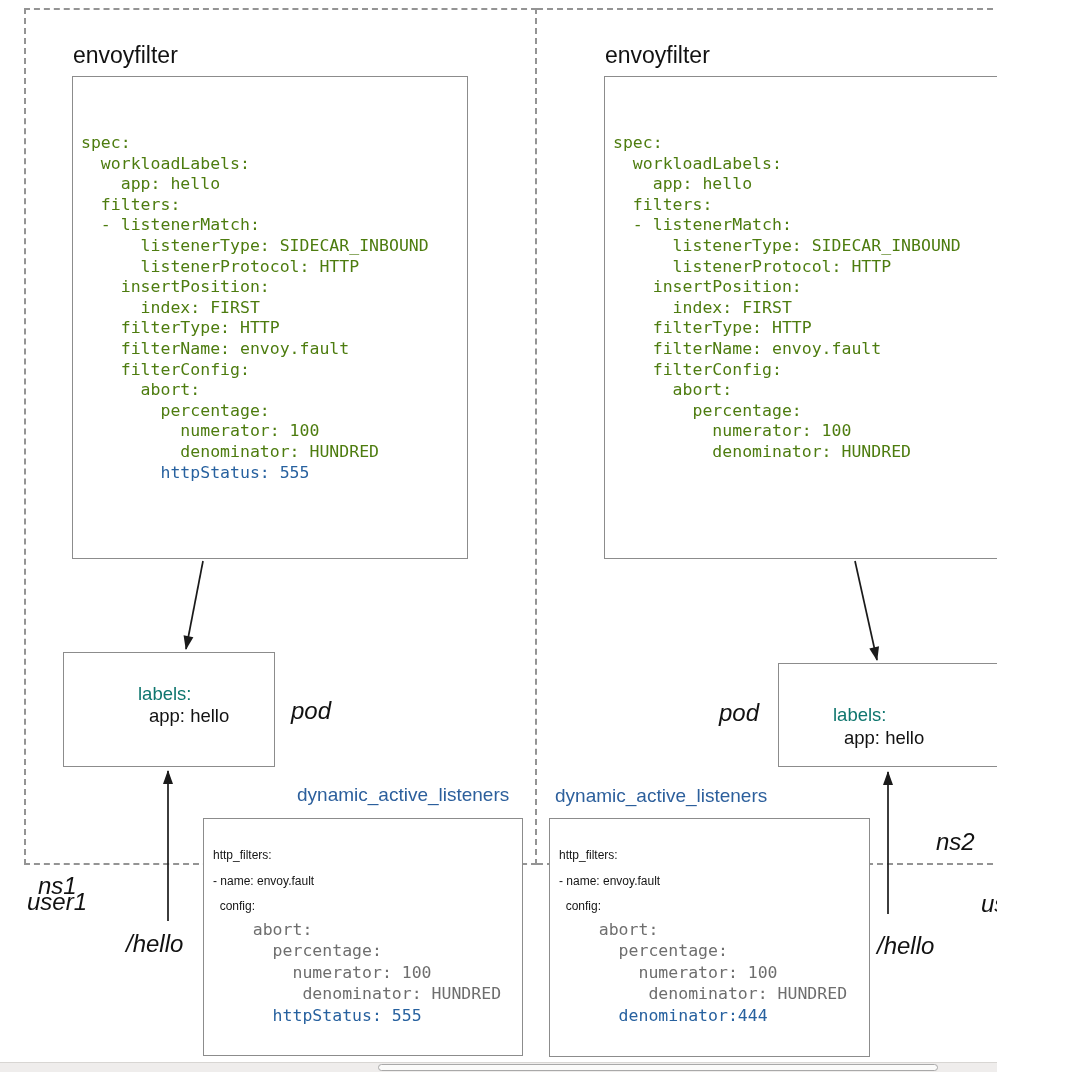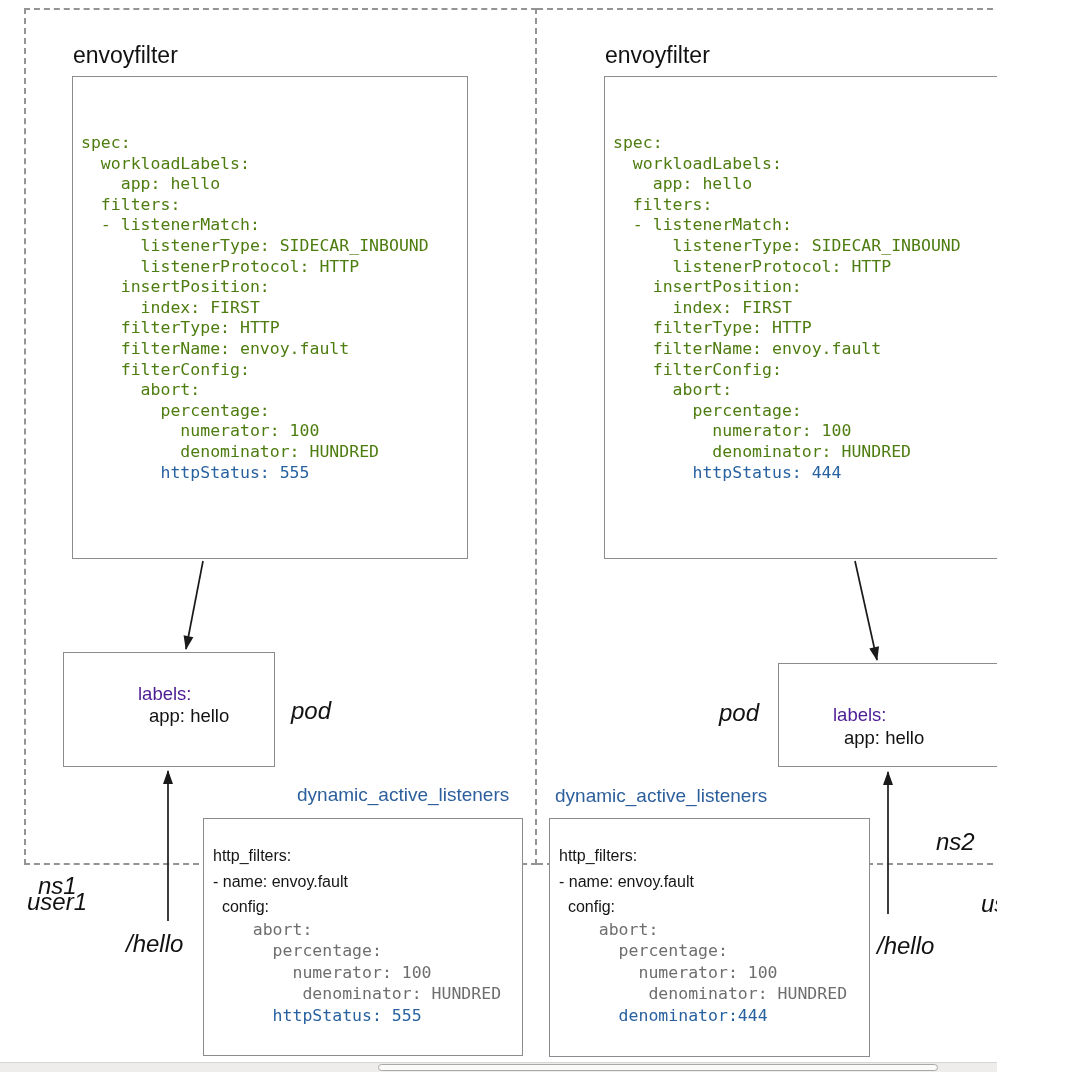--- a/index.html
+++ b/index.html
@@ -22,42 +22,42 @@
 
   .ef-title{position:absolute;font-size:23px;color:#121212;}
   #ef1-title{left:73px;top:42px;}
   #ef2-title{left:605px;top:42px;}
 
   .code{font-family:"DejaVu Sans Mono",monospace;font-size:16.5px;line-height:20.6px;
         white-space:pre;margin:0;position:absolute;}
   .yaml-body{left:8px;top:56px;color:#4d7c0f;}
   .yaml-status{left:8px;top:386px;color:#27619f;}
 
-  .pod-key{position:absolute;font-size:18.5px;color:#4c1d95;white-space:pre;}
+  .pod-key{position:absolute;font-size:18.5px;color:#0f766e;white-space:pre;}
   .pod-val{position:absolute;font-size:18.5px;color:#121212;white-space:pre;}
   #pod1-box .pod-key{left:74px;top:30px;}
   #pod1-box .pod-val{left:85px;top:52px;}
   #pod2-box .pod-key{left:54px;top:40px;}
   #pod2-box .pod-val{left:65px;top:63px;}
 
   .side-label{position:absolute;font-size:24px;color:#121212;font-style:italic;}
   #pod1-label{left:291px;top:697px;}
   #pod2-label{left:719px;top:699px;}
   #ns1-label{left:38px;top:872px;}
   #ns2-label{left:936px;top:828px;}
   #user1-label{left:27px;top:888px;}
   #user2-label{left:981px;top:890px;}
   #hello1-label{left:126px;top:930px;}
   #hello2-label{left:877px;top:932px;}
 
   .dyn-title{position:absolute;font-size:19px;color:#2c5f9c;z-index:3;text-align:center;}
   #dyn1-title{left:297px;top:784px;}
   #dyn2-title{left:555px;top:785px;}
 
-  .dyn-sans{position:absolute;left:9px;top:24px;font-size:16px;line-height:25.5px;
+  .dyn-sans{position:absolute;left:9px;top:24px;font-size:12px;line-height:25.5px;
             white-space:pre;color:#151515;margin:0;font-family:"Liberation Sans",sans-serif;}
   .dyn-mono{left:9px;top:100px;color:#6e6e6e;line-height:21.3px;}
   .dyn-status{left:9px;top:186px;color:#27619f;line-height:21.3px;}
 
   #arrows{position:absolute;left:0;top:0;width:1080px;height:1072px;z-index:5;pointer-events:none;}
 
   
   #scroll-track{position:absolute;left:0;top:1062px;width:1080px;height:10px;
                 background:#efedec;border-top:1px solid #d8d6d3;box-sizing:border-box;z-index:6;}
   #scroll-thumb{position:absolute;left:378px;top:1064px;width:560px;height:7px;
@@ -103,21 +103,20 @@
       listenerProtocol: HTTP
     insertPosition:
       index: FIRST
     filterType: HTTP
     filterName: envoy.fault
     filterConfig:
       abort:
         percentage:
           numerator: 100
           denominator: HUNDRED</pre>
-    <pre class="code yaml-status">        httpStatus: 444</pre>
   </div>
 
   <div id="pod1-box" class="solid">
     <span class="pod-key">labels:</span>
     <span class="pod-val">app: hello</span>
   </div>
   <div id="pod1-label" class="side-label">pod</div>
 
   <div id="pod2-box" class="solid">
     <span class="pod-key">labels:</span>

